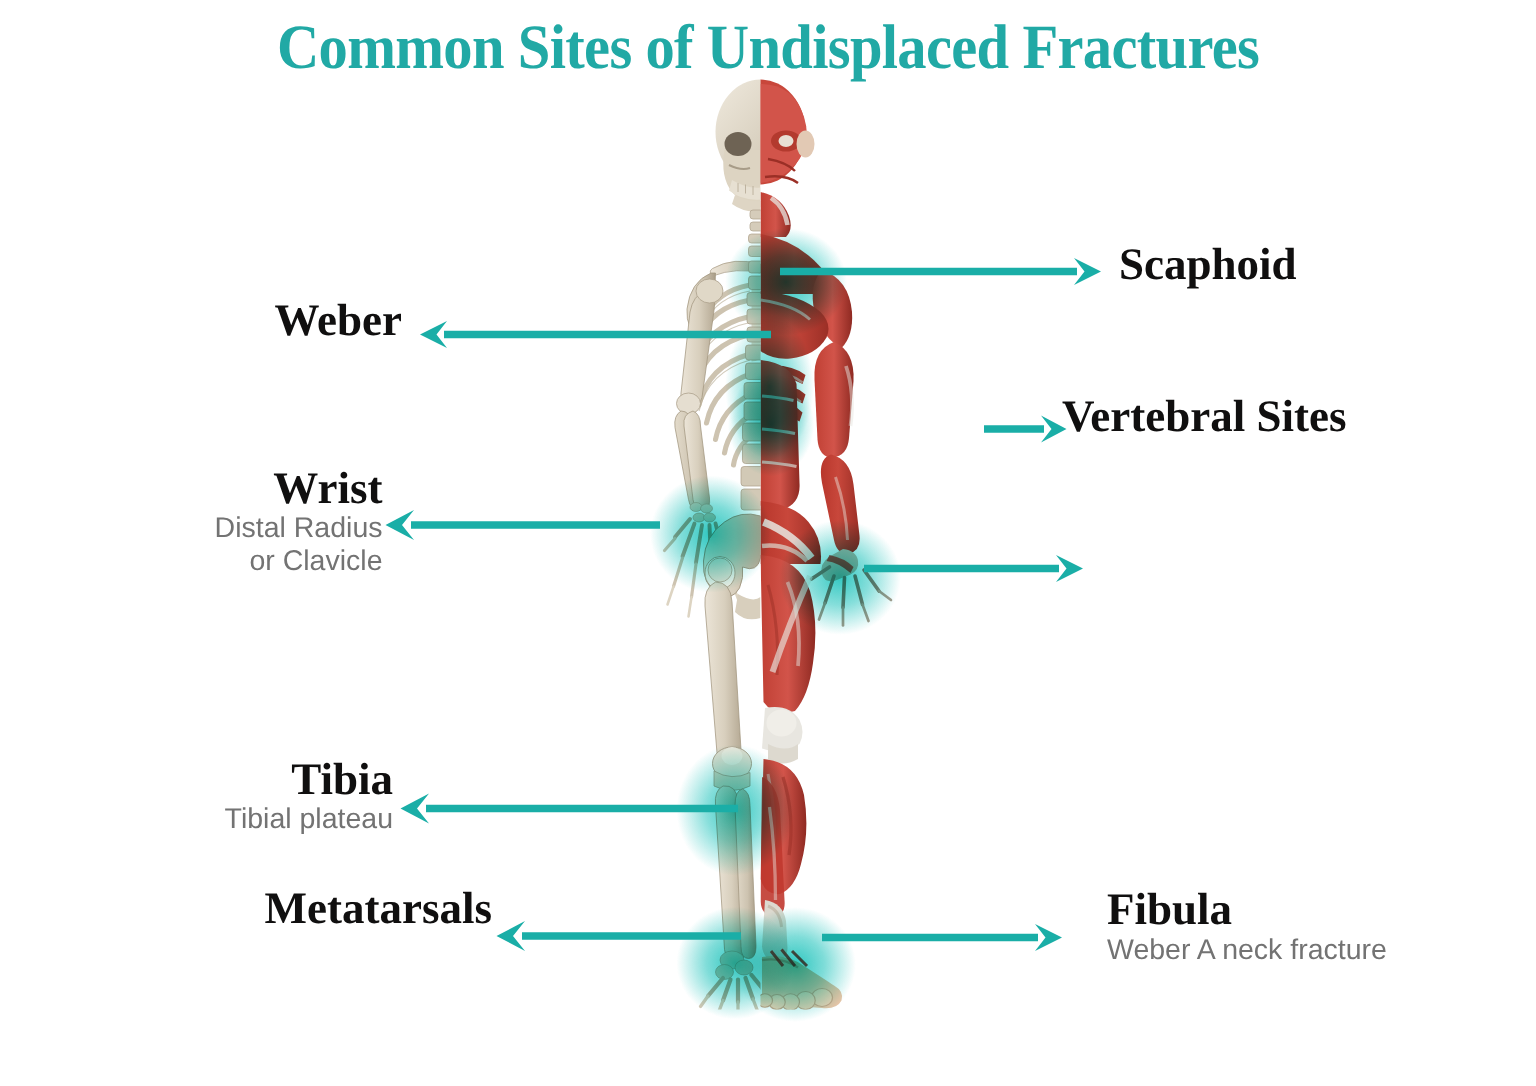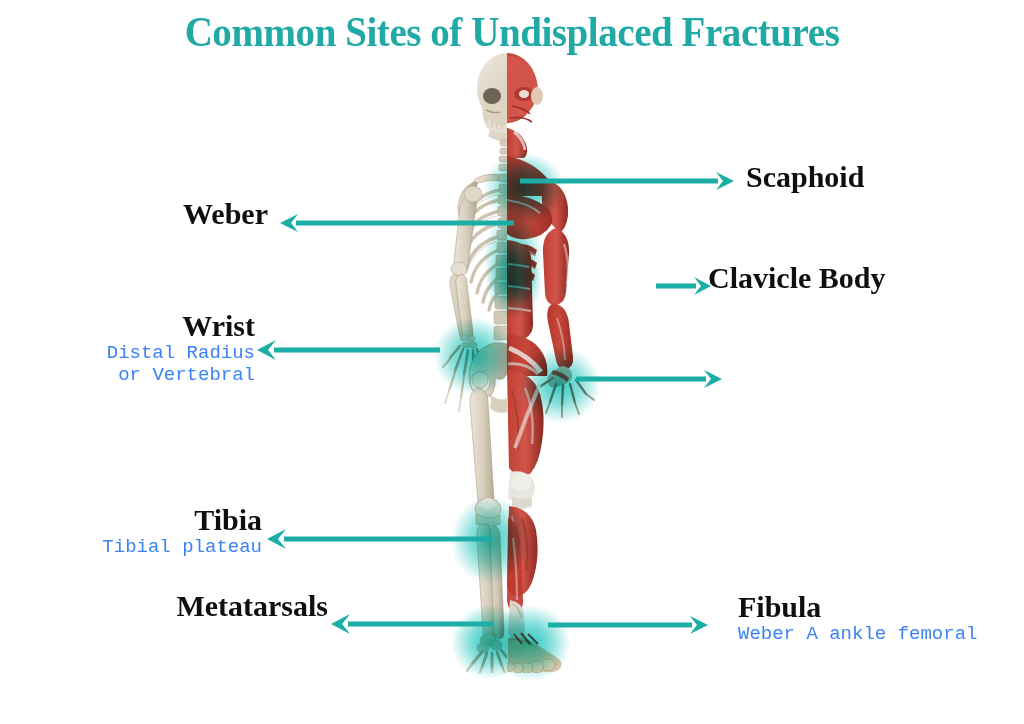--- a/index.html
+++ b/index.html
@@ -43,25 +43,25 @@
   }
   .label .head {
     font-family: "Liberation Serif", "DejaVu Serif", serif;
     font-weight: bold;
     font-size: 30px;
     line-height: 1.02;
     white-space: nowrap;
     color: #100f0f;
   }
   .label .sub {
-    font-family: Liberation Mono, monospace;
+    font-family: Liberation Sans, sans-serif;
     font-weight: normal;
     font-size: 19px;
     line-height: 1.18;
-    color: #3b82f6;
+    color: #737373;
     white-space: nowrap;
   }
   .label.right-side { text-align: left; }
   .label.left-side  { text-align: right; }
   .label .sub sup {
     font-size: 0.62em;
     vertical-align: super;
     line-height: 0;
   }
 
@@ -454,37 +454,37 @@
 
   <div class="label right-side" style="left:746px; top:162px;">
     <div class="head">Scaphoid</div>
   </div>
 
   <div class="label left-side" style="left:60px; top:199px; width:208px;">
     <div class="head">Weber</div>
   </div>
 
   <div class="label right-side" style="left:708px; top:263px;">
-    <div class="head">Clavicle Body</div>
+    <div class="head">Vertebral Sites</div>
   </div>
 
   <div class="label left-side" style="left:10px; top:311px; width:245px;">
     <div class="head">Wrist</div>
     <div class="sub">Distal Radius</div>
-    <div class="sub">or Vertebral</div>
+    <div class="sub">or Clavicle</div>
   </div>
 
 
   <div class="label left-side" style="left:40px; top:505px; width:222px;">
     <div class="head">Tibia</div>
     <div class="sub">Tibial plateau</div>
   </div>
 
   <div class="label left-side" style="left:20px; top:591px; width:308px;">
     <div class="head">Metatarsals</div>
   </div>
 
   <div class="label right-side" style="left:710px; top:592px;margin-left:28px;">
     <div class="head">Fibula</div>
-    <div class="sub">Weber A ankle femoral</div>
+    <div class="sub">Weber A neck fracture</div>
   </div>
 
 </div>
 
 </body></html>

